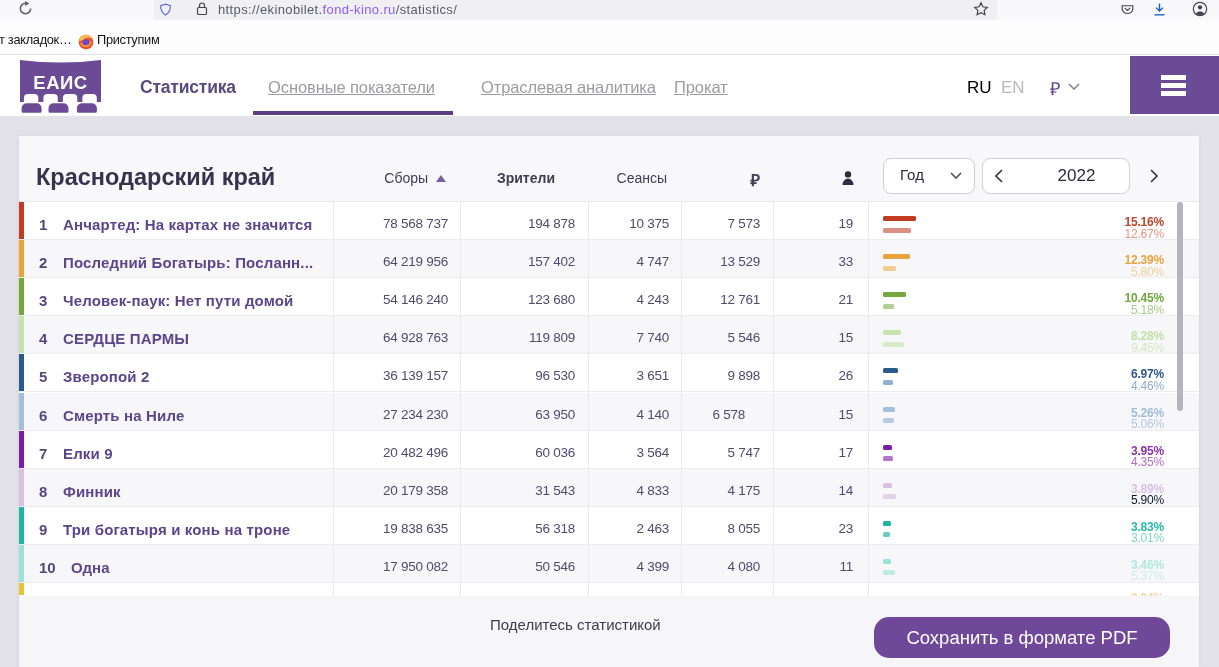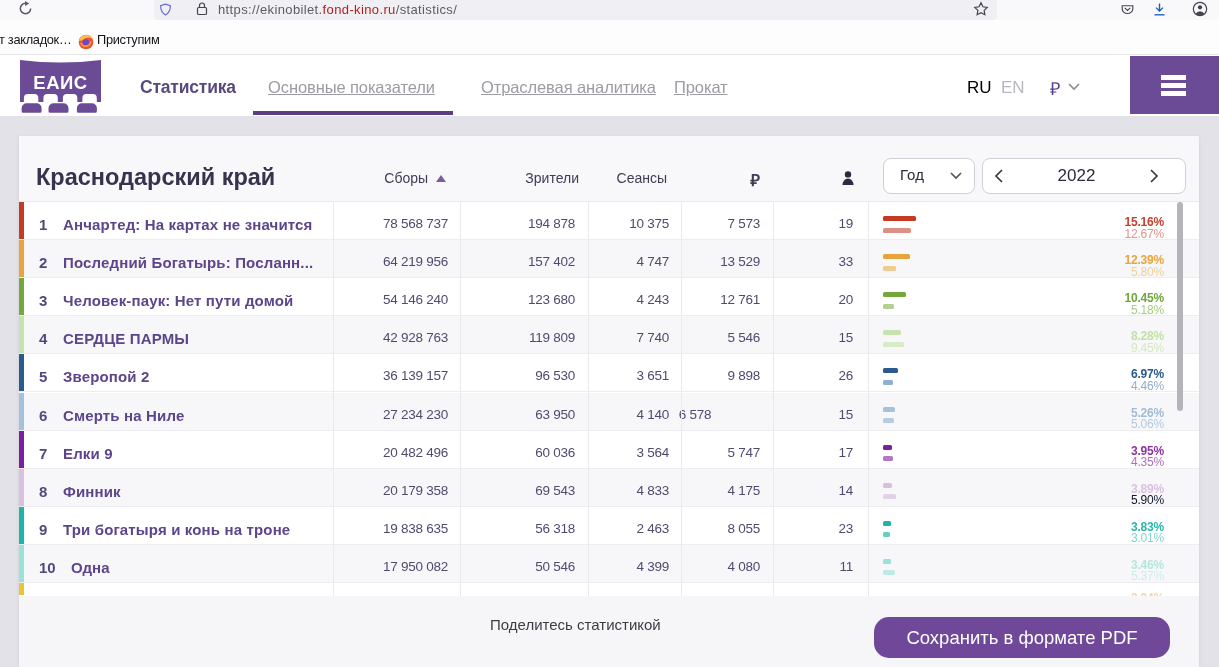--- a/index.html
+++ b/index.html
@@ -4,21 +4,21 @@
 <style>
   * { margin:0; padding:0; box-sizing:border-box; }
   html,body { width:1219px; height:667px; overflow:hidden; font-family:"Liberation Sans", sans-serif; }
   body { position:relative; background:#e2e2e8; }
   .abs { position:absolute; }
 
   
   #toolbar { left:0; top:0; width:1219px; height:20px; background:#f9f9fb; }
   #urlbar { left:154px; top:-8px; width:843px; height:28px; background:#f0f0f4; border-radius:4px; }
   #urltext { left:218px; top:2px; font-size:13px; color:#5b5b66; letter-spacing:0.37px; }
-  #urltext b { color:#b91c1c; font-weight:normal; }
+  #urltext b { color:#8b5cf6; font-weight:normal; }
   #bookmarks { left:0; top:20px; width:1219px; height:35px; background:#fdfdfe; border-bottom:1px solid #e3e3e8; }
   .bmtext { top:12px; font-size:12.8px; color:#15141a; letter-spacing:-0.3px; }
 
   
   #siteheader { left:0; top:55px; width:1219px; height:61px; background:#ffffff; }
   #nav-stat { left:140px; top:22px; font-size:17.5px; letter-spacing:-0.2px; font-weight:bold; color:#584a7c; }
   .navitem { top:23px; font-size:16.5px; letter-spacing:-0.1px; color:#9c9ca2;text-decoration:underline; }
   #tab-underline { left:253px; top:56px; width:200px; height:4px; background:#5c3d80; }
   #lang-ru { left:967px; top:23px; font-size:17px; color:#000000; }
   #lang-en { left:1001px; top:23px; font-size:17px; color:#b8b8c0; }
@@ -131,34 +131,34 @@
       <div class="abs bbar" style="top:19px;"></div>
       <div class="abs bbar" style="top:27px;"></div>
       <div class="abs bbar" style="top:35px;"></div>
     </div>
   </div>
 
   <div class="abs" id="card">
     <div class="abs" id="cardhead">
       <div class="abs" id="cardtitle">Краснодарский край</div>
       <div class="abs colhead" style="left:310px; width:117px;">Сборы <span style="display:inline-block;width:0;height:0;border-left:5.5px solid transparent;border-right:5.5px solid transparent;border-bottom:7px solid #7a5ca0;margin-left:4px;margin-bottom:1px;"></span></div>
-      <div class="abs colhead" style="left:460px; width:100px;">Зрители</div>
+      <div class="abs colhead" style="left:436px; width:100px;font-weight:bold;">Зрители</div>
       <div class="abs colhead" style="left:548px; width:100px;">Сеансы</div>
       <div class="abs colhead" style="left:646px; width:95px; font-weight:bold; font-size:16.5px; top:32px;">₽</div>
       <div class="abs" style="left:823px; top:35px;"><svg width="12" height="14" viewBox="0 0 12 14">
           <circle cx="6" cy="3.4" r="3.2" fill="#2e2b40"></circle>
           <path fill="#2e2b40" d="M0.5 14 a5.5 6.5 0 0 1 11 0 Z"></path>
         </svg></div>
       <div class="abs selbox" style="left:864px; width:92px;">
         <div class="abs" style="left:16px;top:7px;font-size:15px;color:#2c2c38;">Год</div>
         <svg class="abs" style="left:66px;top:13px" width="12" height="8" viewBox="0 0 12 8">
           <path fill="none" stroke="#55555f" stroke-width="1.7" d="M1 1 L6 6 L11 1"></path>
         </svg>
       </div>
-      <div class="abs selbox" style="left:963px; width:204px;padding-left:35px;">
+      <div class="abs selbox" style="left:963px; width:148px;padding-left:35px;">
         <svg class="abs" style="left:12px;top:10px" width="8" height="14" viewBox="0 0 8 14">
           <path fill="none" stroke="#3a3a44" stroke-width="1.7" d="M7 1 L1 7 L7 13"></path>
         </svg>
         <div class="abs" style="left:0;top:7px;width:187px;text-align:center;font-size:17px;color:#2c2c38;">2022</div>
         <svg class="abs" style="left:167px;top:10px" width="8" height="14" viewBox="0 0 8 14">
           <path fill="none" stroke="#3a3a44" stroke-width="1.7" d="M1 1 L7 7 L1 13"></path>
         </svg>
       </div>
     </div>
     <div class="abs" id="tablewrap">
@@ -191,31 +191,31 @@
         <div class="pct" style="left:1022px;top:24.5px;color:#f2cf9b;">5.80%</div>
       </div>
       <div class="row" style="top:76.2px;background:#ffffff;border-bottom:1px solid #ececf1;">
         <div class="strip" style="background:#74a73c"></div>
         <div class="num">3</div>
         <div class="title" style="left:44px">Человек-паук: Нет пути домой</div>
         <div class="cellnum" style="left:299px;width:130px;">54 146 240</div>
         <div class="cellnum" style="left:426px;width:130px;">123 680</div>
         <div class="cellnum" style="left:520px;width:130px;">4 243</div>
         <div class="cellnum" style="left:611px;width:130px;">12 761</div>
-        <div class="cellnum" style="left:704px;width:130px;">20</div>
+        <div class="cellnum" style="left:704px;width:130px;">21</div>
         <div class="bar" style="top:14px;width:22.990000000000002px;background:#74a73c"></div>
         <div class="bar" style="top:25.5px;width:11.396px;background:#b3cf92"></div>
         <div class="pct" style="left:1022px;top:13px;color:#6fa73a;font-weight:bold;">10.45%</div>
         <div class="pct" style="left:1022px;top:24.5px;color:#a9cb89;">5.18%</div>
       </div>
       <div class="row" style="top:114.30000000000001px;background:#f7f7f9;border-bottom:1px solid #ececf1;">
         <div class="strip" style="background:#c6e3ad"></div>
         <div class="num">4</div>
         <div class="title" style="left:44px">СЕРДЦЕ ПАРМЫ</div>
-        <div class="cellnum" style="left:299px;width:130px;">42 928 763</div>
+        <div class="cellnum" style="left:299px;width:130px;">64 928 763</div>
         <div class="cellnum" style="left:426px;width:130px;">119 809</div>
         <div class="cellnum" style="left:520px;width:130px;">7 740</div>
         <div class="cellnum" style="left:611px;width:130px;">5 546</div>
         <div class="cellnum" style="left:704px;width:130px;">15</div>
         <div class="bar" style="top:14px;width:18.216px;background:#c6e3ad"></div>
         <div class="bar" style="top:25.5px;width:20.79px;background:#d6ecc6"></div>
         <div class="pct" style="left:1022px;top:13px;color:#c2e0a8;font-weight:bold;">8.28%</div>
         <div class="pct" style="left:1022px;top:24.5px;color:#d4e9c2;">9.45%</div>
       </div>
       <div class="row" style="top:152.4px;background:#ffffff;border-bottom:1px solid #ececf1;">
@@ -232,21 +232,21 @@
         <div class="pct" style="left:1022px;top:13px;color:#2b5a8c;font-weight:bold;">6.97%</div>
         <div class="pct" style="left:1022px;top:24.5px;color:#92aecb;">4.46%</div>
       </div>
       <div class="row" style="top:190.5px;background:#f7f7f9;border-bottom:1px solid #ececf1;">
         <div class="strip" style="background:#a3c0dc"></div>
         <div class="num">6</div>
         <div class="title" style="left:44px">Смерть на Ниле</div>
         <div class="cellnum" style="left:299px;width:130px;">27 234 230</div>
         <div class="cellnum" style="left:426px;width:130px;">63 950</div>
         <div class="cellnum" style="left:520px;width:130px;">4 140</div>
-        <div class="cellnum" style="left:611px;width:130px;text-align:center;">6 578</div>
+        <div class="cellnum" style="left:596px;width:130px;">6 578</div>
         <div class="cellnum" style="left:704px;width:130px;">15</div>
         <div class="bar" style="top:14px;width:11.572000000000001px;background:#a3c0dc"></div>
         <div class="bar" style="top:25.5px;width:11.132px;background:#b5cde2"></div>
         <div class="pct" style="left:1022px;top:13px;color:#9fbcd8;font-weight:bold;">5.26%</div>
         <div class="pct" style="left:1022px;top:24.5px;color:#b4c9de;">5.06%</div>
       </div>
       <div class="row" style="top:228.60000000000002px;background:#ffffff;border-bottom:1px solid #ececf1;">
         <div class="strip" style="background:#7b1fa2"></div>
         <div class="num">7</div>
         <div class="title" style="left:44px">Елки 9</div>
@@ -258,21 +258,21 @@
         <div class="bar" style="top:14px;width:8.690000000000001px;background:#7b1fa2"></div>
         <div class="bar" style="top:25.5px;width:9.57px;background:#b178c8"></div>
         <div class="pct" style="left:1022px;top:13px;color:#8b34a0;font-weight:bold;">3.95%</div>
         <div class="pct" style="left:1022px;top:24.5px;color:#b16cc4;">4.35%</div>
       </div>
       <div class="row" style="top:266.7px;background:#f7f7f9;border-bottom:1px solid #ececf1;">
         <div class="strip" style="background:#d9c0e2"></div>
         <div class="num">8</div>
         <div class="title" style="left:44px">Финник</div>
         <div class="cellnum" style="left:299px;width:130px;">20 179 358</div>
-        <div class="cellnum" style="left:426px;width:130px;">69 543</div>
+        <div class="cellnum" style="left:426px;width:130px;">31 543</div>
         <div class="cellnum" style="left:520px;width:130px;">4 833</div>
         <div class="cellnum" style="left:611px;width:130px;">4 175</div>
         <div class="cellnum" style="left:704px;width:130px;">14</div>
         <div class="bar" style="top:14px;width:8.558000000000002px;background:#d9c0e2"></div>
         <div class="bar" style="top:25.5px;width:12.980000000000002px;background:#e2d2e8"></div>
         <div class="pct" style="left:1022px;top:13px;color:#dcc0e4;font-weight:bold;">3.89%</div>
         <div class="pct" style="left:1022px;top:24.5px;color:#0f172a;">5.90%</div>
       </div>
       <div class="row" style="top:304.8px;background:#ffffff;border-bottom:1px solid #ececf1;">
         <div class="strip" style="background:#1cb5a6"></div>

